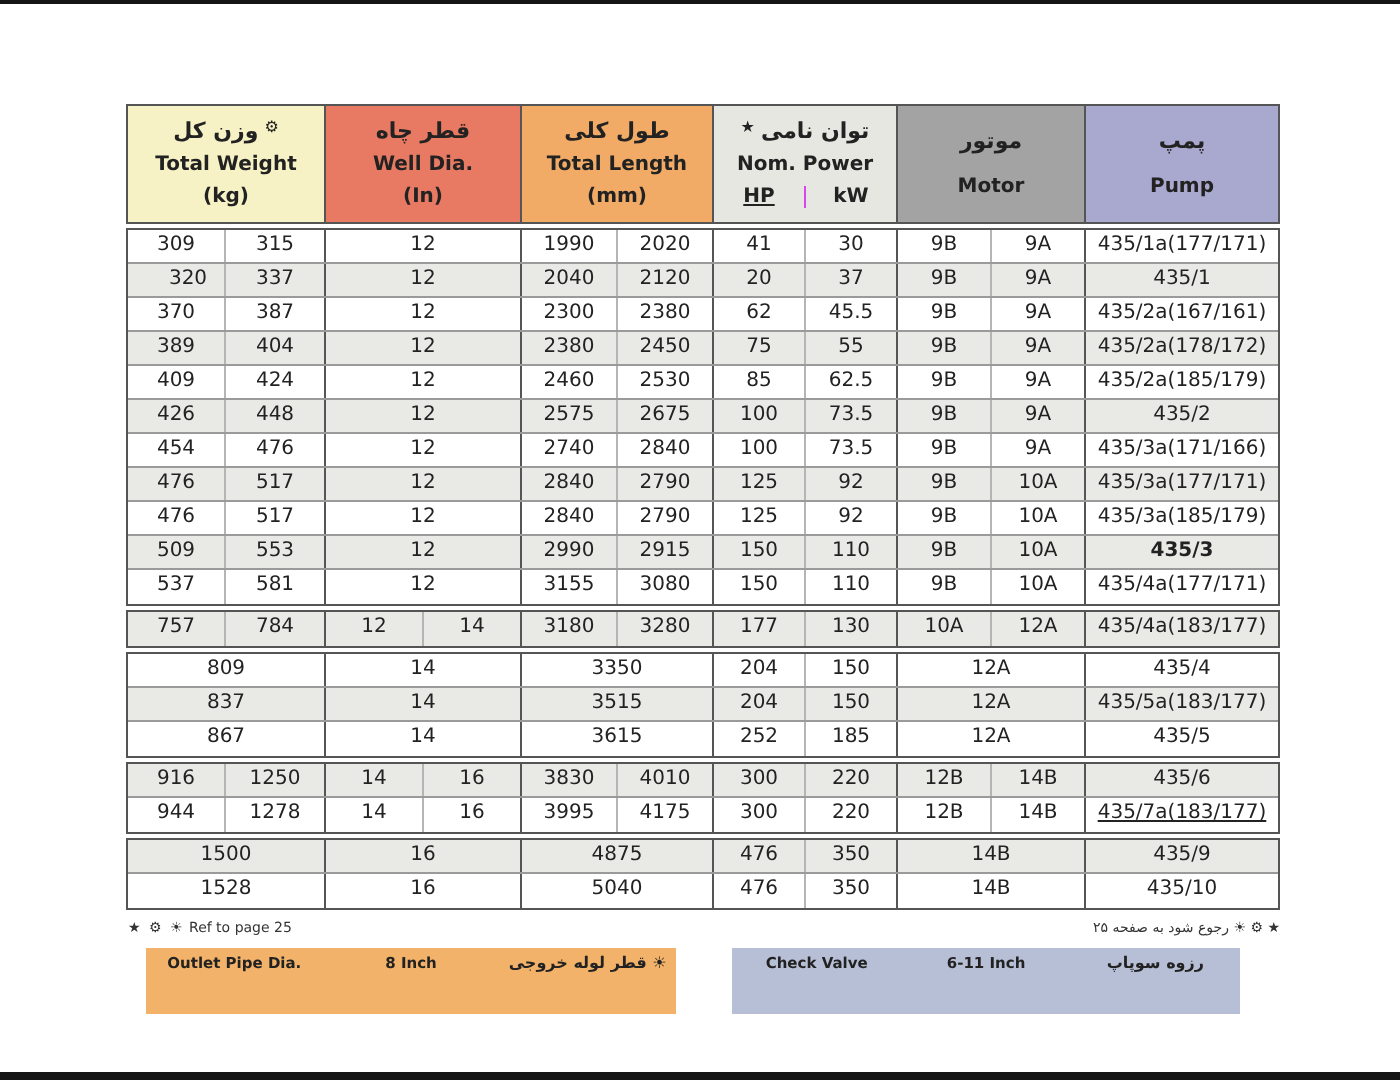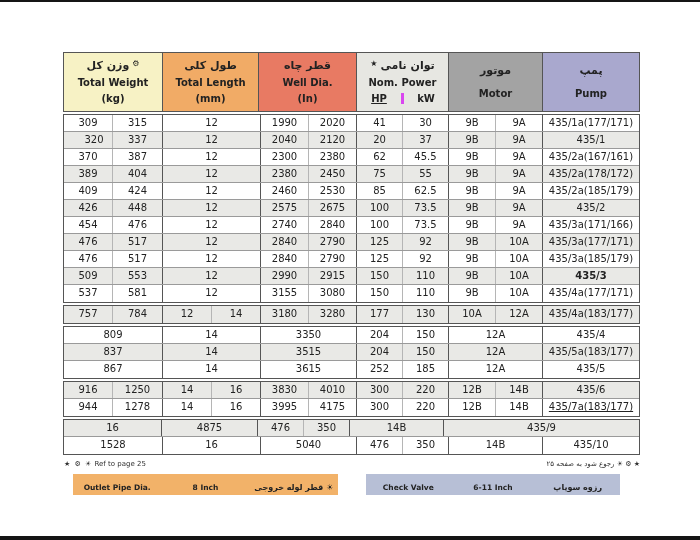--- a/index.html
+++ b/index.html
@@ -22,40 +22,40 @@
   .hg-length { flex:0 0 96px; }
   .hg-power  { flex:0 0 92px; }
   .hg-motor  { flex:0 0 94px; }
   .hg-pump   { flex:1; }
   .h-fa { font-size:11px; font-weight:bold; display:flex; gap:3px; line-height:1.1; }
   .h-en { font-size:10px; font-weight:bold; line-height:1.1; }
   .h-unit { font-size:10px; font-weight:bold; line-height:1.1; }
   .h-icon { font-size:8px; line-height:1; }
   .h-sub { display:flex; width:100%; font-size:10px; font-weight:bold; }
   .h-sub span { flex:1; text-align:center; }
-  .h-sub span:first-child { border-right:3px solid #d946ef;text-decoration:underline; }
+  .h-sub span:first-child { border-right:1px solid #d946ef;text-decoration:underline; }
 
   
   .tgroup { border:1px solid #555; margin-top:2px; }
   .trow { display:flex; height:17px; border-bottom:1px solid #9a9a9a; background:#fff; }
   .trow:last-child { border-bottom:none; }
   .trow.shaded { background:#e9e9e6; }
   .cell { font-size:10px; line-height:16px; text-align:center; overflow:hidden;
           white-space:nowrap; }
   .br-light { border-right:1px solid #b5b5b5; }
   .br-dark  { border-right:1px solid #555; }
 
   
   .fnote { position:absolute; top:460px; font-size:7px; color:#333; }
   .fnote .sym { letter-spacing:1px; font-size:7px; }
   .fnote-left { left:64px; }
   .fnote-right { right:60px; direction:rtl; font-family:"DejaVu Sans",sans-serif; }
 
   
-  .bar { position:absolute; top:474px; height:21px; display:flex; align-items:flex-end; }
+  .bar { position:absolute; top:474px; height:33px; display:flex; align-items:flex-start; }
   .bar-outlet { left:73px; width:265px; }
   .bar-valve  { left:366px; width:254px; }
   .bar span { flex:1; text-align:center; font-size:7.5px; font-weight:bold; color:#222; line-height:15px; }
   .bar .fa-label { direction:rtl; font-size:8px; }
 </style>
 </head>
 <body>
 
 <div class="rule top"></div>
 <div class="rule bottom"></div>
@@ -63,33 +63,33 @@
 <div class="tablewrap">
   <div class="thead">
     <div class="hgroup hg-weight" style="background: rgb(247, 242, 197);">
       <div class="h-fa">
         <span dir="rtl">وزن کل</span>
         <span class="h-icon">⚙</span>
       </div>
       <div class="h-en">Total Weight</div>
       <div class="h-unit">(kg)</div>
     </div>
+    <div class="hgroup hg-well" style="background: rgb(232, 122, 99);">
+      <div class="h-fa">
+          <span dir="rtl">قطر چاه</span>
+        </div>
+      <div class="h-en">Well Dia.</div>
+      <div class="h-unit">(In)</div>
+    </div>
     <div class="hgroup hg-length" style="background: rgb(241, 171, 102);">
       <div class="h-fa">
           <span dir="rtl">طول کلی</span>
         </div>
       <div class="h-en">Total Length</div>
       <div class="h-unit">(mm)</div>
-    </div>
-    <div class="hgroup hg-well" style="background: rgb(232, 122, 99);">
-      <div class="h-fa">
-          <span dir="rtl">قطر چاه</span>
-        </div>
-      <div class="h-en">Well Dia.</div>
-      <div class="h-unit">(In)</div>
     </div>
     <div class="hgroup hg-power" style="background: rgb(231, 231, 226);">
       <div class="h-fa">
         <span class="h-icon">★</span>
         <span dir="rtl">توان نامی</span>
       </div>
       <div class="h-en">Nom. Power</div>
       <div class="h-sub">
         <span>HP</span>
         <span>kW</span>
@@ -310,20 +310,21 @@
           <div class="cell br-dark" style="flex: 0 0 48px;">4175</div>
           <div class="cell br-light" style="flex: 0 0 46px;">300</div>
           <div class="cell br-dark" style="flex: 0 0 46px;">220</div>
           <div class="cell br-light" style="flex: 0 0 47px;">12B</div>
           <div class="cell br-dark" style="flex: 0 0 47px;">14B</div>
           <div class="cell " style="flex: 1 1 0%; text-decoration: underline;">435/7a(183/177)</div>
         </div>
       </div>
       <div class="tgroup">
         <div class="trow shaded">
+          <div class="cell br-dark" style="flex: 0 0 99px;">1500</div>
           <div class="cell br-dark" style="flex: 0 0 98px;">16</div>
           <div class="cell br-dark" style="flex: 0 0 96px;">4875</div>
           <div class="cell br-light" style="flex: 0 0 46px;">476</div>
           <div class="cell br-dark" style="flex: 0 0 46px;">350</div>
           <div class="cell br-dark" style="flex: 0 0 94px;">14B</div>
           <div class="cell " style="flex: 1 1 0%;">435/9</div>
         </div>
         <div class="trow">
           <div class="cell br-dark" style="flex: 0 0 99px;">1528</div>
           <div class="cell br-dark" style="flex: 0 0 98px;">16</div>

